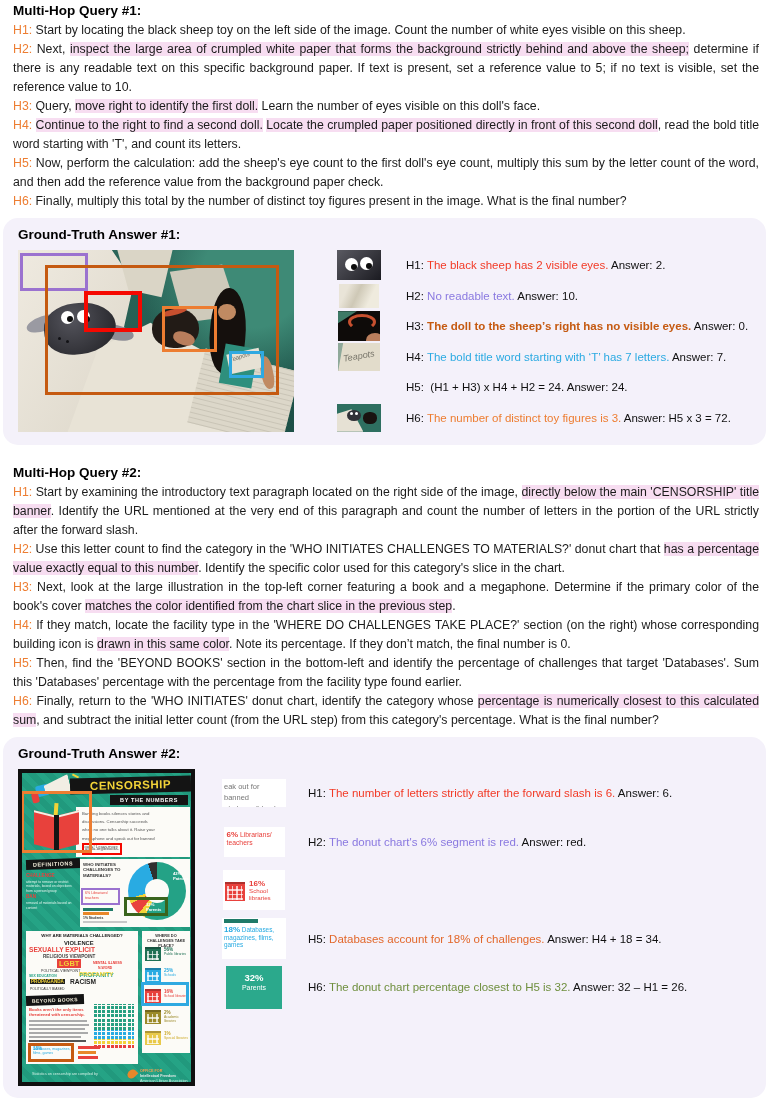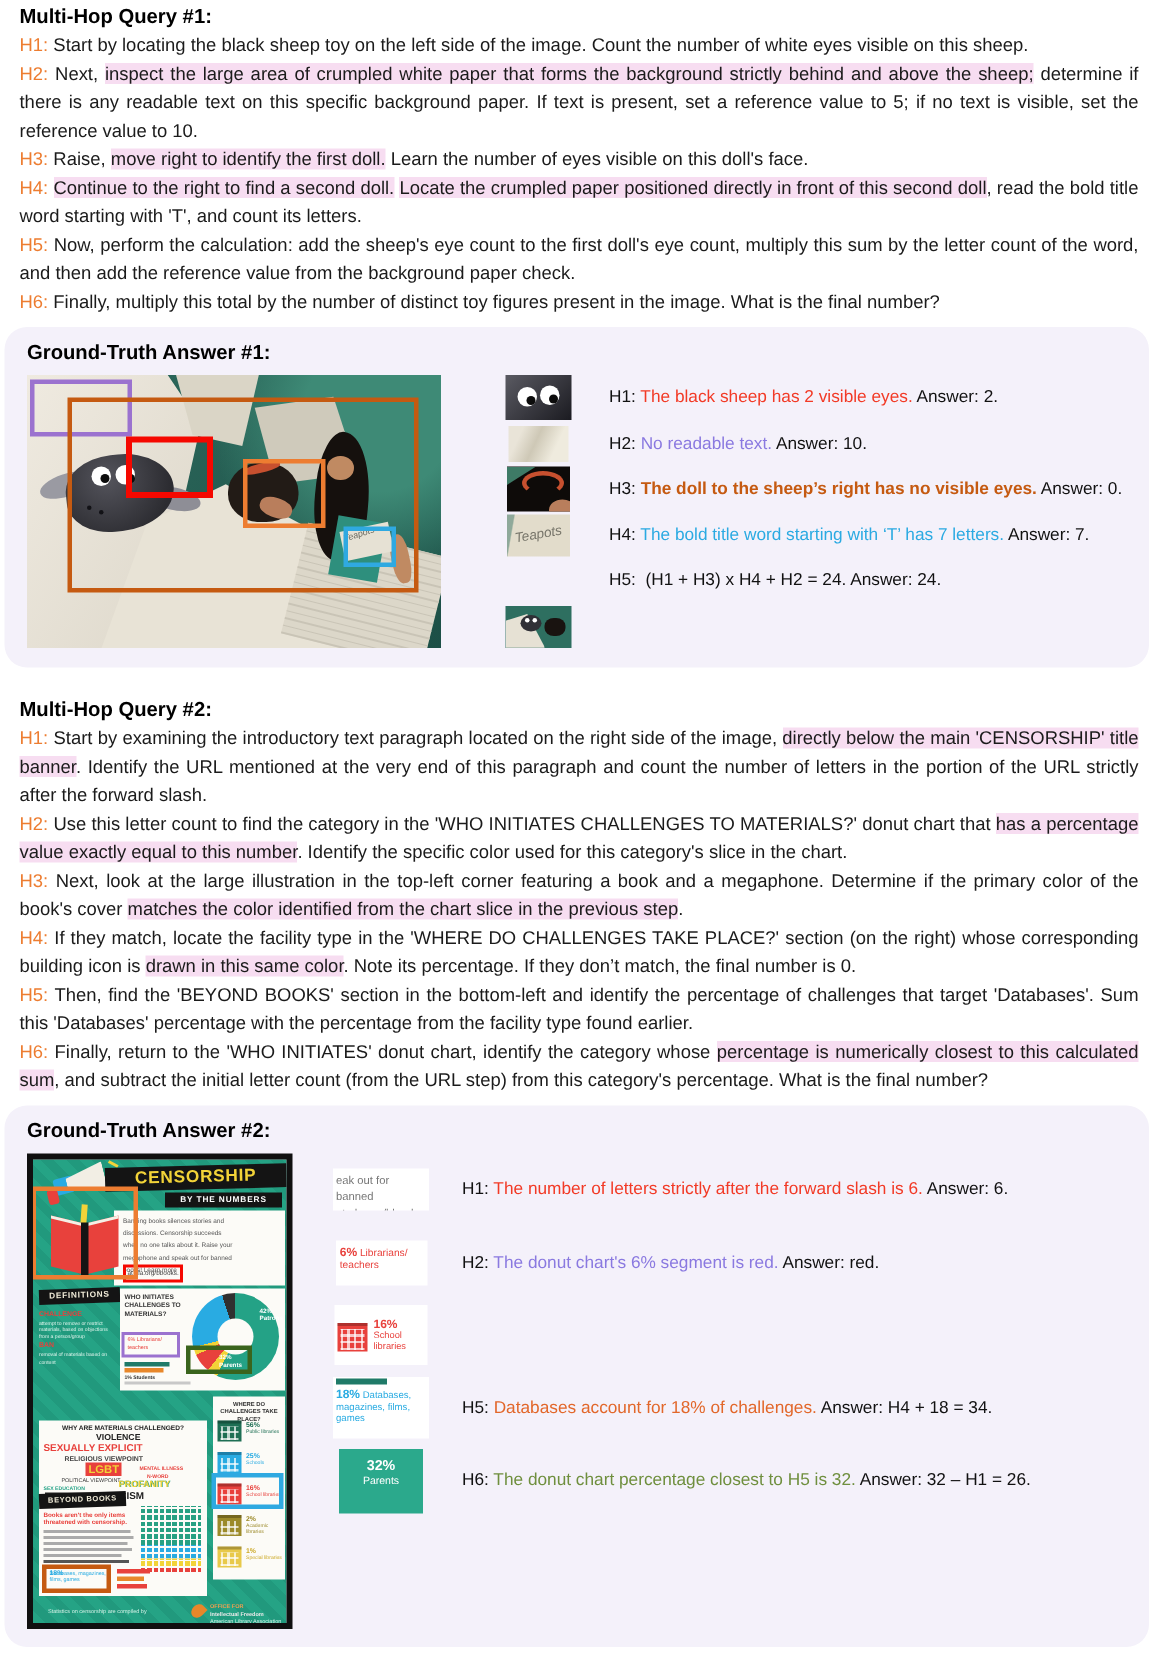--- a/index.html
+++ b/index.html
@@ -145,21 +145,21 @@
                border-radius:50%;background:#FCFBF7;}
   .dlab-top{left:78px;top:12px;width:30px;color:#fff;font-size:4.2px;line-height:5px;font-weight:bold;text-align:center;}
   .bx-green{left:44px;top:38px;width:44px;height:19px;border:3px solid #3A641D;color:#fff;font-size:4.2px;line-height:5px;
             font-weight:bold;text-align:center;padding-top:2px;}
   .bx-purple2{left:1px;top:29px;width:39px;height:17px;border:2.5px solid #9B72CF;color:#E8413C;
               font-size:3.6px;line-height:4.6px;padding:1px 0 0 2px;}
   .lgd-bar1{left:3px;top:49px;width:30px;height:2.5px;background:#1F7A68;}
   .lgd-bar2{left:3px;top:53px;width:26px;height:2.5px;background:#E8872A;}
   .lgd-students{left:3px;top:57px;width:40px;font-size:3.4px;color:#333;font-weight:bold;}
   .lgd-src{left:3px;top:62px;width:44px;height:2px;background:#C8C8C8;}
-  .ig-cloud{left:4px;top:174px;width:112px;height:74px;background:#FCFBF7;}
+  .ig-cloud{left:4px;top:158px;width:112px;height:74px;background:#FCFBF7;}
   .ig-cloud .hd{left:0;top:2px;width:100%;text-align:center;font-size:4.4px;font-weight:bold;color:#222;}
   .cw{font-weight:bold;white-space:nowrap;}
   .cw0{left:38px;top:9px;font-size:5.8px;color:#222;}
   .cw1{left:3px;top:15px;font-size:6.6px;color:#E8413C;}
   .cw2{left:17px;top:23px;font-size:4.6px;color:#444;}
   .cw3{left:31px;top:28px;font-size:7.5px;color:#F2D338;background:#E8413C;padding:0 2px;}
   .cw4{left:67px;top:30px;font-size:3.4px;color:#E8413C;}
   .cw5{left:72px;top:35px;font-size:3.4px;color:#E8413C;}
   .cw6{left:15px;top:38px;font-size:3.6px;color:#333;font-weight:normal;}
   .cw7{left:53px;top:40px;font-size:6px;color:#F2D338;text-shadow:.5px .5px 0 #24A286;}
@@ -209,21 +209,21 @@
 </style>
 </head>
 <body>
 
 <div class="page">
 
   <div class="qsec">
     <p class="qtitle">Multi-Hop Query #1:</p>
     <p class="qstep"><span class="qlabel">H1:</span><span><span> Start by locating the black sheep toy on the left side of the image. Count the number of white eyes visible on this sheep.</span></span></p>
     <p class="qstep"><span class="qlabel">H2:</span><span><span> Next, </span><span class="hl">inspect the large area of crumpled white paper that forms the background strictly behind and above the sheep;</span><span> determine if there is any readable text on this specific background paper. If text is present, set a reference value to 5; if no text is visible, set the reference value to 10.</span></span></p>
-    <p class="qstep"><span class="qlabel">H3:</span><span><span> Raise, </span><span class="hl">move right to identify the first doll.</span><span> Learn the number of eyes visible on this doll's face.</span></span></p>
+    <p class="qstep"><span class="qlabel">H3:</span><span><span> Query, </span><span class="hl">move right to identify the first doll.</span><span> Learn the number of eyes visible on this doll's face.</span></span></p>
     <p class="qstep"><span class="qlabel">H4:</span><span><span> </span><span class="hl">Continue to the right to find a second doll.</span><span> </span><span class="hl">Locate the crumpled paper positioned directly in front of this second doll</span><span>, read the bold title word starting with 'T', and count its letters.</span></span></p>
     <p class="qstep"><span class="qlabel">H5:</span><span><span> Now, perform the calculation: add the sheep's eye count to the first doll's eye count, multiply this sum by the letter count of the word, and then add the reference value from the background paper check.</span></span></p>
     <p class="qstep"><span class="qlabel">H6:</span><span><span> Finally, multiply this total by the number of distinct toy figures present in the image. What is the final number?</span></span></p>
   </div>
 
   <div class="panel a1">
     <p class="ptitle">Ground-Truth Answer #1:</p>
     <div class="pbody">
 
       <div class="photo">
@@ -306,20 +306,21 @@
           <div class="thcell">
               <div class="th th-scene">
                 <div class="pw"></div>
                 <div class="sh">
                   <i></i>
                   <b></b>
                 </div>
                 <div class="db"></div>
               </div>
             </div>
+          <p class="atext"><span>H6:</span> <span class="find" data-color="orange">The number of distinct toy figures is 3.</span> <span>Answer: H5 x 3 = 72.</span></p>
         </div>
       </div>
     </div>
   </div>
 
   <div class="qsec" style="margin-top:17px;">
     <p class="qtitle">Multi-Hop Query #2:</p>
     <p class="qstep"><span class="qlabel">H1:</span><span><span> Start by examining the introductory text paragraph located on the right side of the image, </span><span class="hl">directly below the main 'CENSORSHIP' title banner</span><span>. Identify the URL mentioned at the very end of this paragraph and count the number of letters in the portion of the URL strictly after the forward slash.</span></span></p>
     <p class="qstep"><span class="qlabel">H2:</span><span><span> Use this letter count to find the category in the 'WHO INITIATES CHALLENGES TO MATERIALS?' donut chart that </span><span class="hl">has a percentage value exactly equal to this number</span><span>. Identify the specific color used for this category's slice in the chart.</span></span></p>
     <p class="qstep"><span class="qlabel">H3:</span><span><span> Next, look at the large illustration in the top-left corner featuring a book and a megaphone. Determine if the primary color of the book's cover </span><span class="hl">matches the color identified from the chart slice in the previous step</span><span>.</span></span></p>

